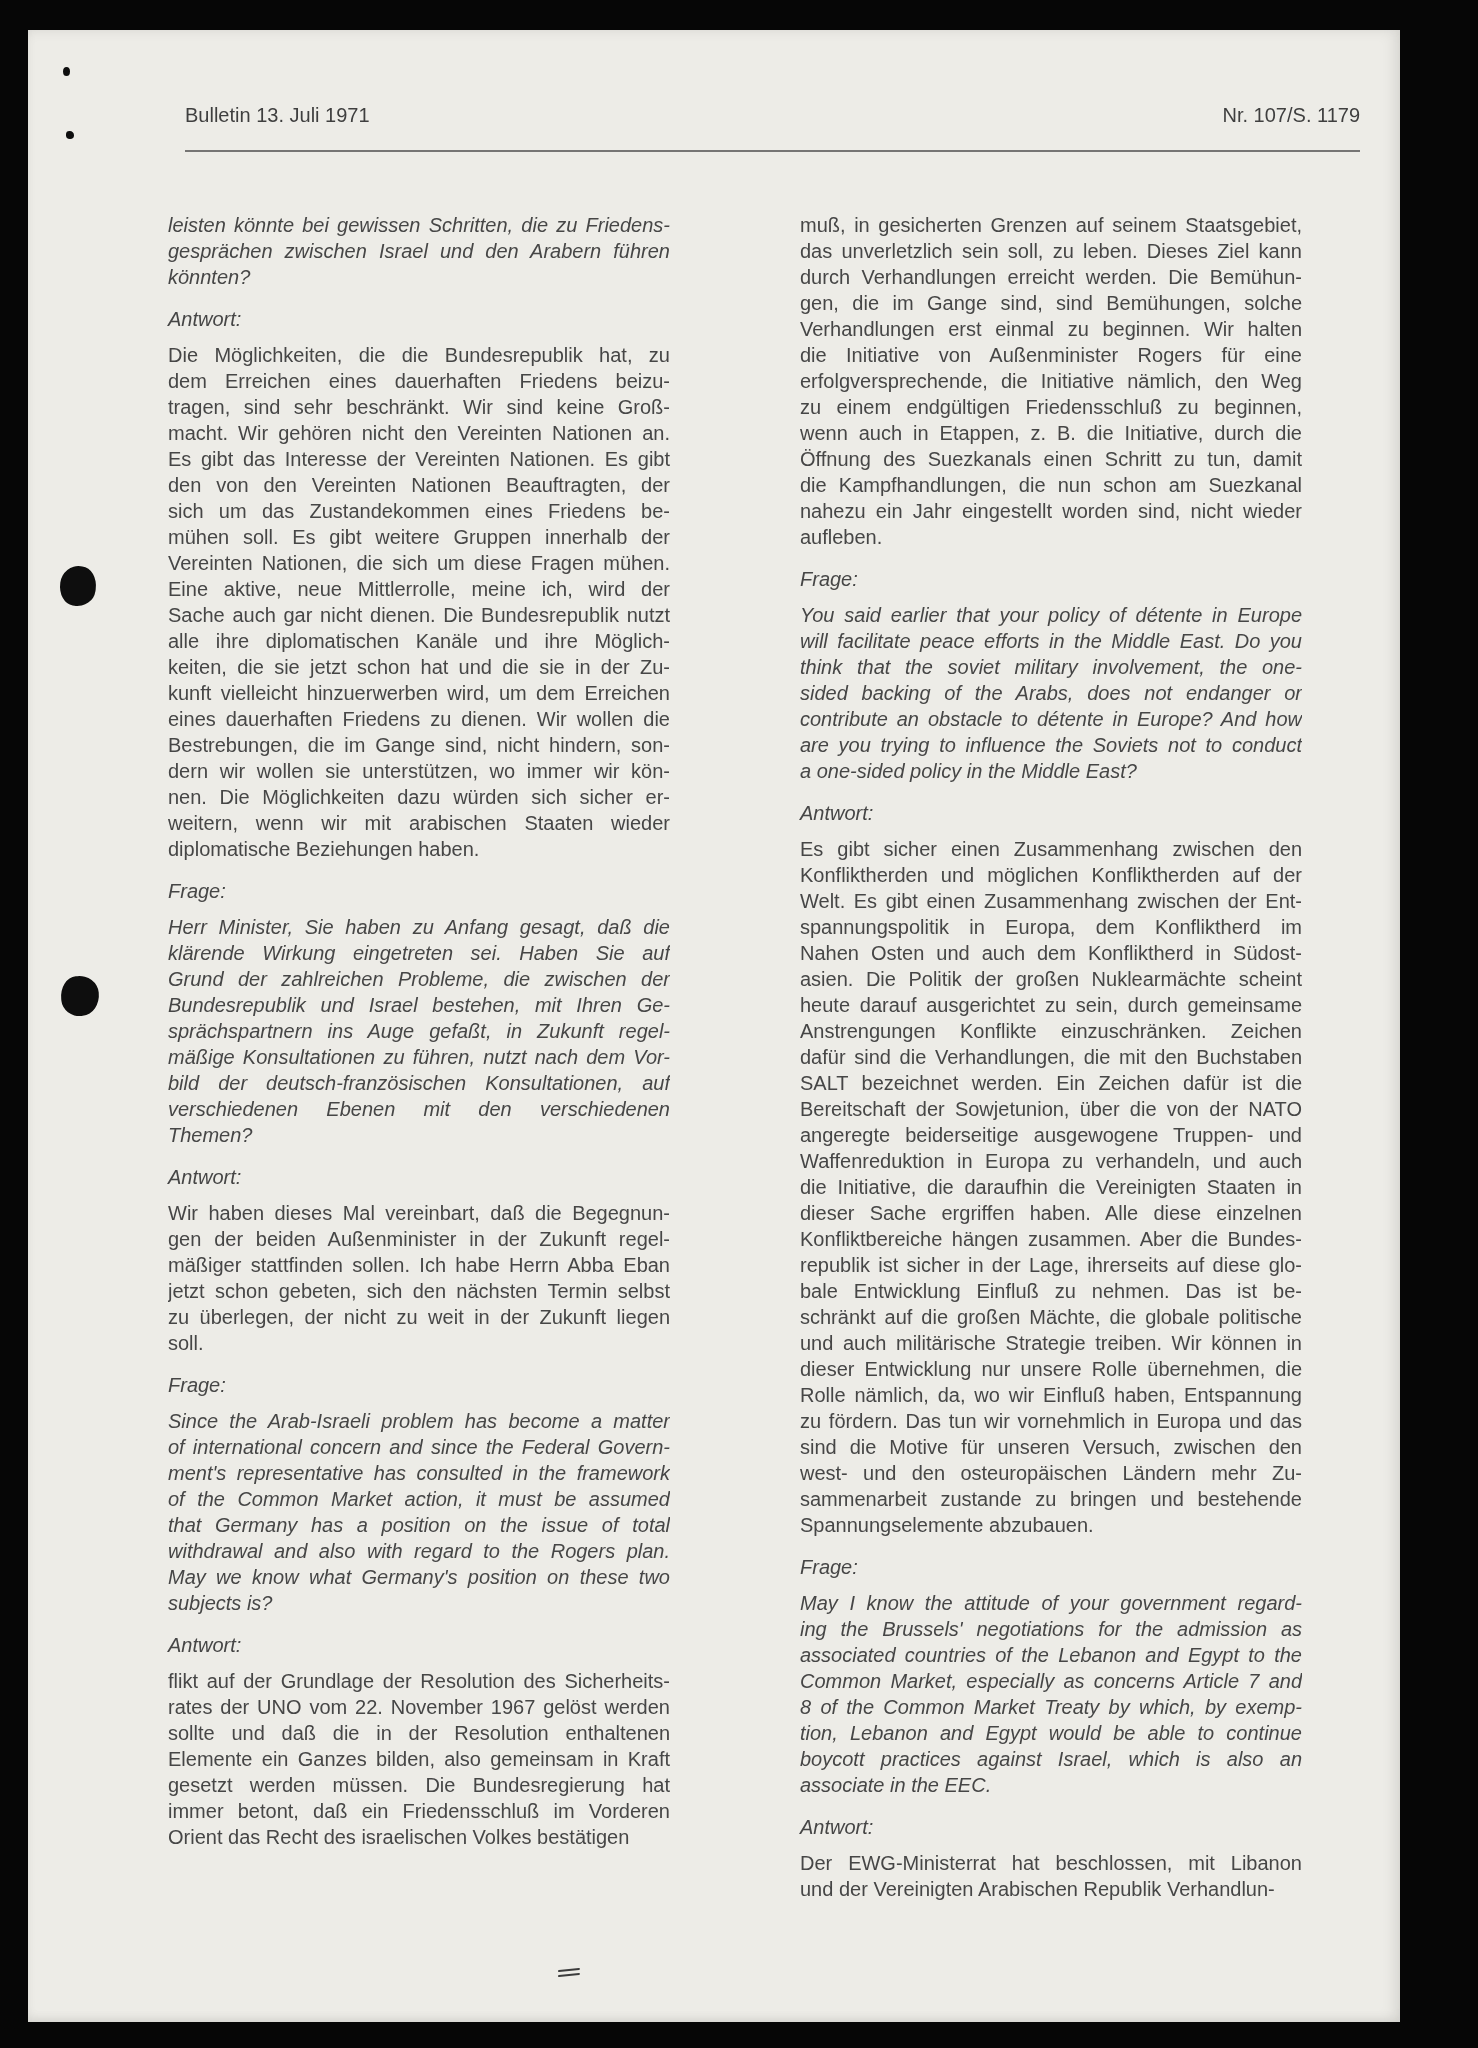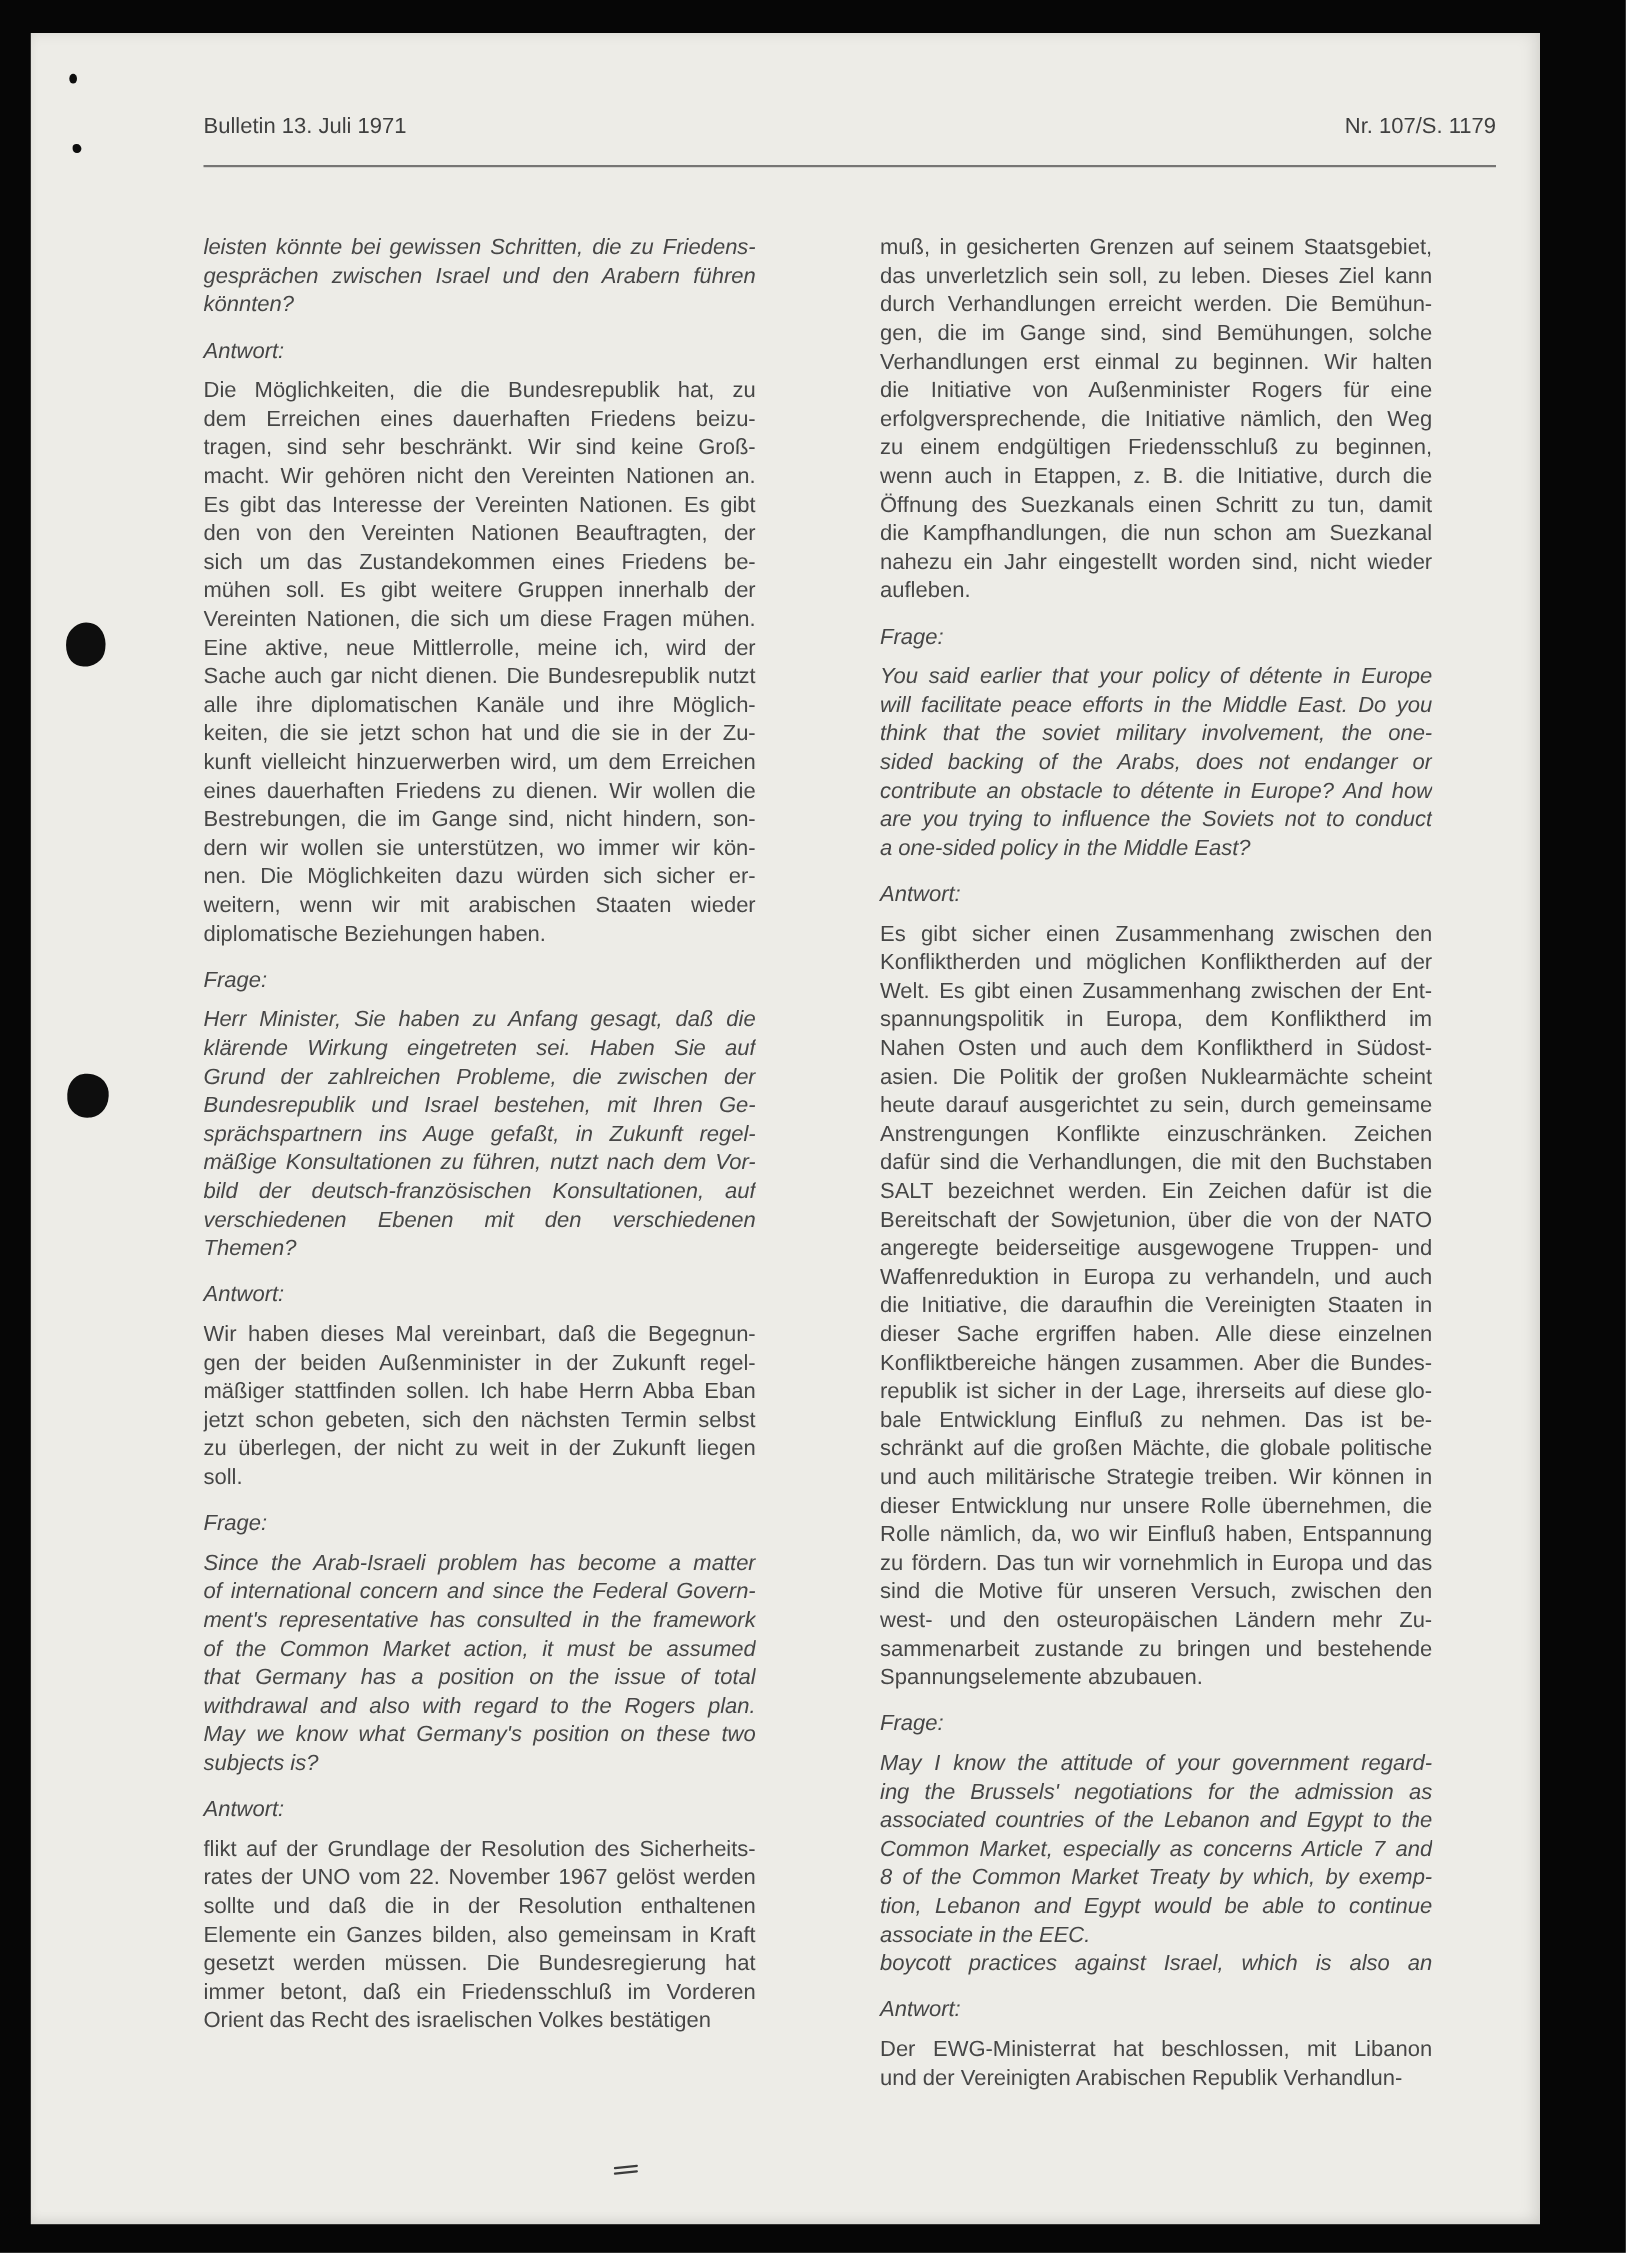--- a/index.html
+++ b/index.html
@@ -41,21 +41,21 @@
     background:#4e4e4e;
     opacity:.75;
   }
   .col{
     position:absolute;
     top:182px;
     width:502px;
     font-size:20px;
     line-height:26px;
   }
-  .col-left{left:157px;}
+  .col-left{left:140px;}
   .col-right{left:772px;}
   .block{margin:0;}
   .label{margin-top:16px;margin-bottom:10px;font-style:italic;}
   .question,.answer{margin-bottom:16px;}
   .question{font-style:italic;}
   .line{
     text-align:justify;
     text-align-last:justify;
     text-justify:inter-word;
     white-space:normal;
@@ -220,22 +220,22 @@
         <div class="line last">Spannungselemente abzubauen.</div>
       </div>
       <div class="block label">Frage:</div>
       <div class="block question">
         <div class="line">May I know the attitude of your government regard-</div>
         <div class="line">ing the Brussels' negotiations for the admission as</div>
         <div class="line">associated countries of the Lebanon and Egypt to the</div>
         <div class="line">Common Market, especially as concerns Article 7 and</div>
         <div class="line">8 of the Common Market Treaty by which, by exemp-</div>
         <div class="line">tion, Lebanon and Egypt would be able to continue</div>
+        <div class="line">boycott practices against Israel, which is also an</div>
         <div class="line last">associate in the EEC.</div>
-        <div class="line">boycott practices against Israel, which is also an</div>
       </div>
       <div class="block label">Antwort:</div>
       <div class="block answer">
         <div class="line">Der EWG-Ministerrat hat beschlossen, mit Libanon</div>
         <div class="line last">und der Vereinigten Arabischen Republik Verhandlun-</div>
       </div>
     </div>
 
   <div class="blot blot-1"></div>
   <div class="blot blot-2"></div>

